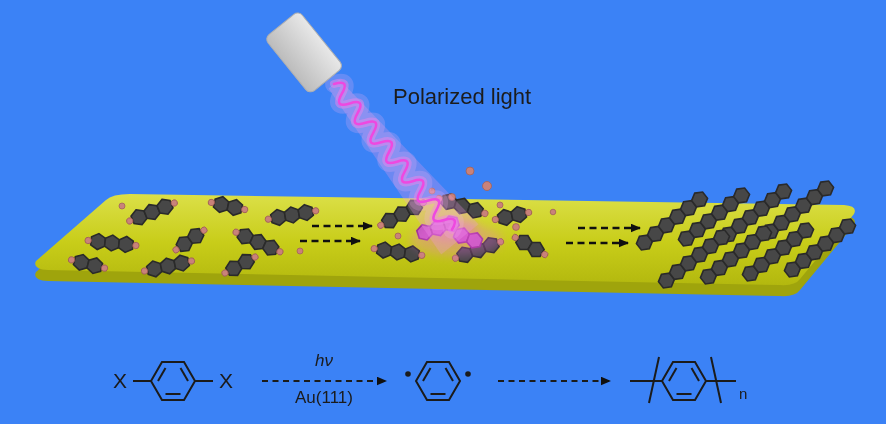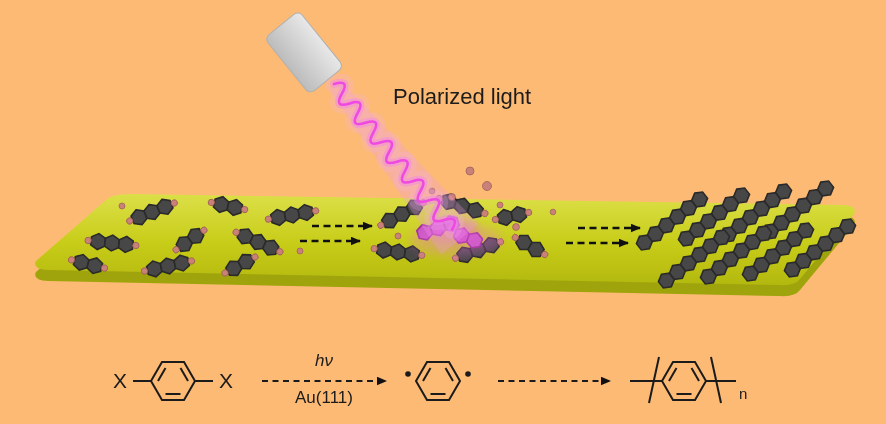--- a/index.html
+++ b/index.html
@@ -1,17 +1,17 @@
 <!DOCTYPE html>
 <html><head>
 <meta charset="utf-8">
 <style>
   html,body{margin:0;padding:0;background:#ffffff;}
   .canvas{
-    position:relative;width:886px;height:424px;background:#fdba74;
+    position:relative;width:886px;height:424px;background:#3b82f6;
     font-family:"Liberation Sans",sans-serif;overflow:hidden;
   }
   svg{position:absolute;left:0;top:0;}
   .mol{fill:#474747;stroke:#2a2a2a;stroke-width:1.6;}
   .mol-pink{fill:#c357bd;stroke:#93278f;stroke-width:1.6;}
   .hal{fill:#c9827a;stroke:#9e5c54;stroke-width:0.8;}
   .dot{fill:#c9827a;stroke:#a2625a;stroke-width:0.8;}
   .dash-arrow{stroke:#101010;stroke-width:2.6;stroke-dasharray:7 4.5;fill:none;}
   .dash-arrow-thin{stroke:#1b1b1b;stroke-width:2;stroke-dasharray:6 4.5;fill:none;}
   .bond{stroke:#1b1b1b;stroke-width:2;fill:none;}

